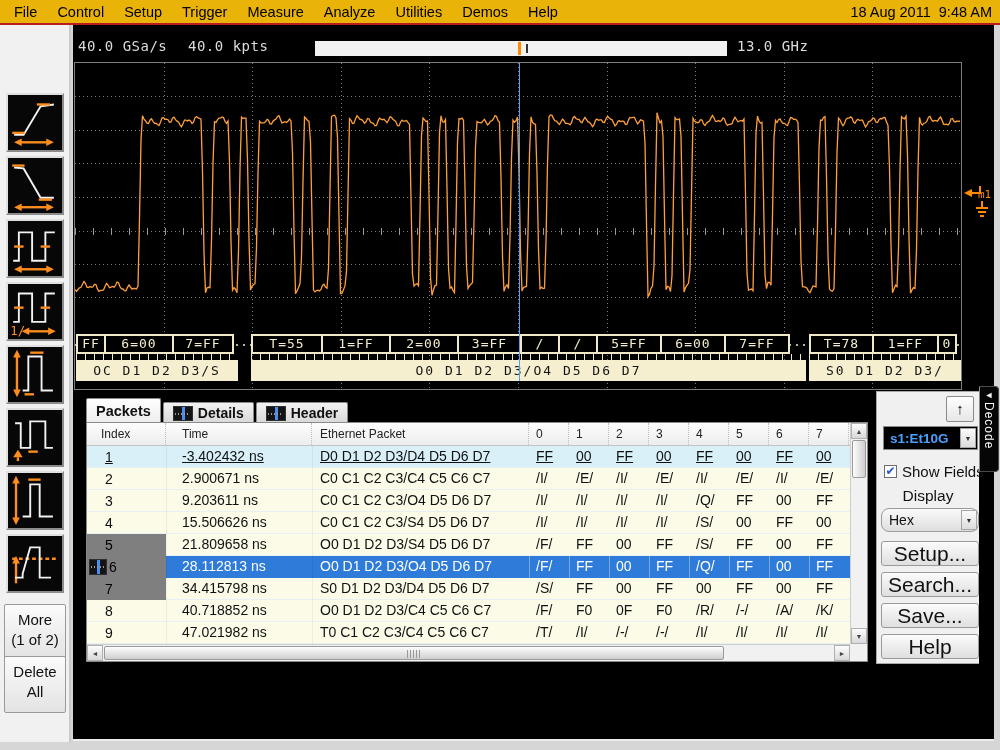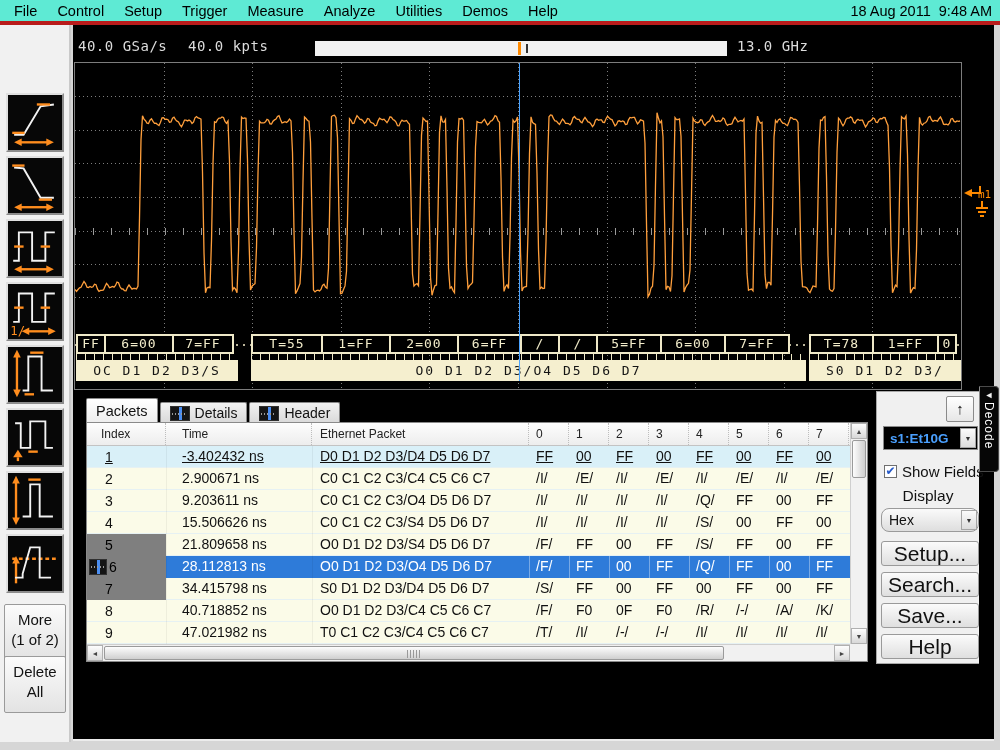--- a/index.html
+++ b/index.html
@@ -1,19 +1,19 @@
 <!DOCTYPE html>
 <html><head>
 <meta charset="utf-8">
 <style>
   html,body{margin:0;padding:0;background:#d6d6d6;}
   #root{position:relative;width:1000px;height:750px;background:#d6d6d6;font-family:"Liberation Sans",sans-serif;overflow:hidden;}
 
   
-  #menubar{position:absolute;left:0;top:0;width:1000px;height:25px;background:#5eead4;border-bottom:4px solid #b91c1c;display:flex;align-items:center;padding-left:4px;box-sizing:border-box;}
+  #menubar{position:absolute;left:0;top:0;width:1000px;height:25px;background:#eab308;border-bottom:2px solid #b91c1c;display:flex;align-items:center;padding-left:4px;box-sizing:border-box;}
   .menu-item{padding:2px 10px;font-size:14.5px;color:#000;cursor:default;}
   #menu-date{margin-left:auto;padding-right:8px;font-size:14.5px;color:#000;white-space:pre;}
 
   
   #main{position:absolute;left:73px;top:25px;width:921px;height:716px;background:#000;border-bottom:2px solid #ececec;box-sizing:border-box;}
   #sidebar{position:absolute;left:0;top:25px;width:71px;height:717px;background:#f1f1f1;border-right:2px solid #c9c9c9;box-sizing:border-box;}
   #bottomstrip{position:absolute;left:0;top:742px;width:1000px;height:8px;background:#d6d6d6;}
 
   
   .status-text{position:absolute;font-family:"DejaVu Sans Mono",monospace;font-size:14px;color:#dcdcdc;letter-spacing:.5px;}
@@ -38,21 +38,21 @@
   .bus-field{box-sizing:border-box;height:20px;background:#000;border:2px solid #efe9c8;margin-left:-2px;color:#f2ecca;font-family:"DejaVu Sans Mono",monospace;font-size:13px;letter-spacing:1px;text-align:center;line-height:16px;overflow:hidden;flex:none;}
   .bus-field:first-child{margin-left:0;}
   .bus-ruler{height:6px;background:repeating-linear-gradient(90deg,#efe9c8 0 1px,transparent 1px 9px);}
   .bus-label{height:21px;background:#f5efcf;color:#141414;font-family:"DejaVu Sans Mono",monospace;font-size:13px;letter-spacing:2px;text-align:center;line-height:21px;white-space:nowrap;overflow:hidden;}
 
   
   #m1-marker{position:absolute;left:961px;top:182px;width:34px;height:44px;}
 
   
   #tab-bar{position:absolute;left:86px;top:398px;height:25px;display:flex;align-items:flex-end;gap:2px;}
-  .tab{box-sizing:border-box;border:1px solid #8a8a8a;border-bottom:none;background:linear-gradient(#f2f2f2,#d9d9d9);height:21px;padding:0 9px;display:flex;align-items:center;font-size:14px;color:#111;border-radius:2px 2px 0 0;cursor:default;}
+  .tab{box-sizing:border-box;border:1px solid #8a8a8a;border-bottom:none;background:linear-gradient(#f2f2f2,#d9d9d9);height:21px;padding:0 9px;display:flex;align-items:center;font-size:14px;color:#111;border-radius:2px 2px 0 0;cursor:default;font-weight:bold;}
   .tab.active{height:25px;background:linear-gradient(#ffffff,#ededed);font-size:14.5px;}
   .tab-icon{display:inline-block;position:relative;width:18px;height:13px;background:#141414;border:1px solid #303030;margin-right:5px;}
   .tab-icon::before{content:"";position:absolute;left:8px;top:0;width:3px;height:100%;background:#4a8df0;}
   .tab-icon::after{content:"";position:absolute;left:1px;top:6px;width:15px;height:2px;background:repeating-linear-gradient(90deg,#9a9a9a 0 1px,transparent 1px 3px);}
 
   
   #table-frame{position:absolute;left:86px;top:422px;width:782px;height:240px;background:#fff;border:1px solid #8a8a8a;box-sizing:border-box;}
   #tbl-header{display:flex;height:23px;background:linear-gradient(#fdfdfd,#ededed);border-bottom:1px solid #c3c3c3;box-sizing:border-box;}
   .th{box-sizing:border-box;flex:none;font-size:12px;color:#222;line-height:22px;border-right:1px dotted #bdbdbd;overflow:hidden;white-space:nowrap;}
   .trow{display:flex;height:22px;background:#fbfbe8;box-shadow:inset 0 -1px #e6f1f3;cursor:default;}
@@ -252,21 +252,21 @@
             <div class="bus-field" style="width: 62px;">7=FF</div>
           </div>
           <div class="bus-ruler"></div>
           <div class="bus-label">OC D1 D2 D3/S</div>
         </div>
         <div class="bus-seg" style="left: 176px; width: 555px;">
           <div class="bus-fields">
             <div class="bus-field" style="width: 72px;">T=55</div>
             <div class="bus-field" style="width: 70px;">1=FF</div>
             <div class="bus-field" style="width: 70px;">2=00</div>
-            <div class="bus-field" style="width: 65px;">6=FF</div>
+            <div class="bus-field" style="width: 65px;">3=FF</div>
             <div class="bus-field" style="width: 40px;">/</div>
             <div class="bus-field" style="width: 40px;">/</div>
             <div class="bus-field" style="width: 66px;">5=FF</div>
             <div class="bus-field" style="width: 66px;">6=00</div>
             <div class="bus-field" style="width: 66px;">7=FF</div>
           </div>
           <div class="bus-ruler"></div>
           <div class="bus-label">O0 D1 D2 D3/O4 D5 D6 D7</div>
         </div>
         <div class="bus-seg" style="left: 734px; width: 152px;">

